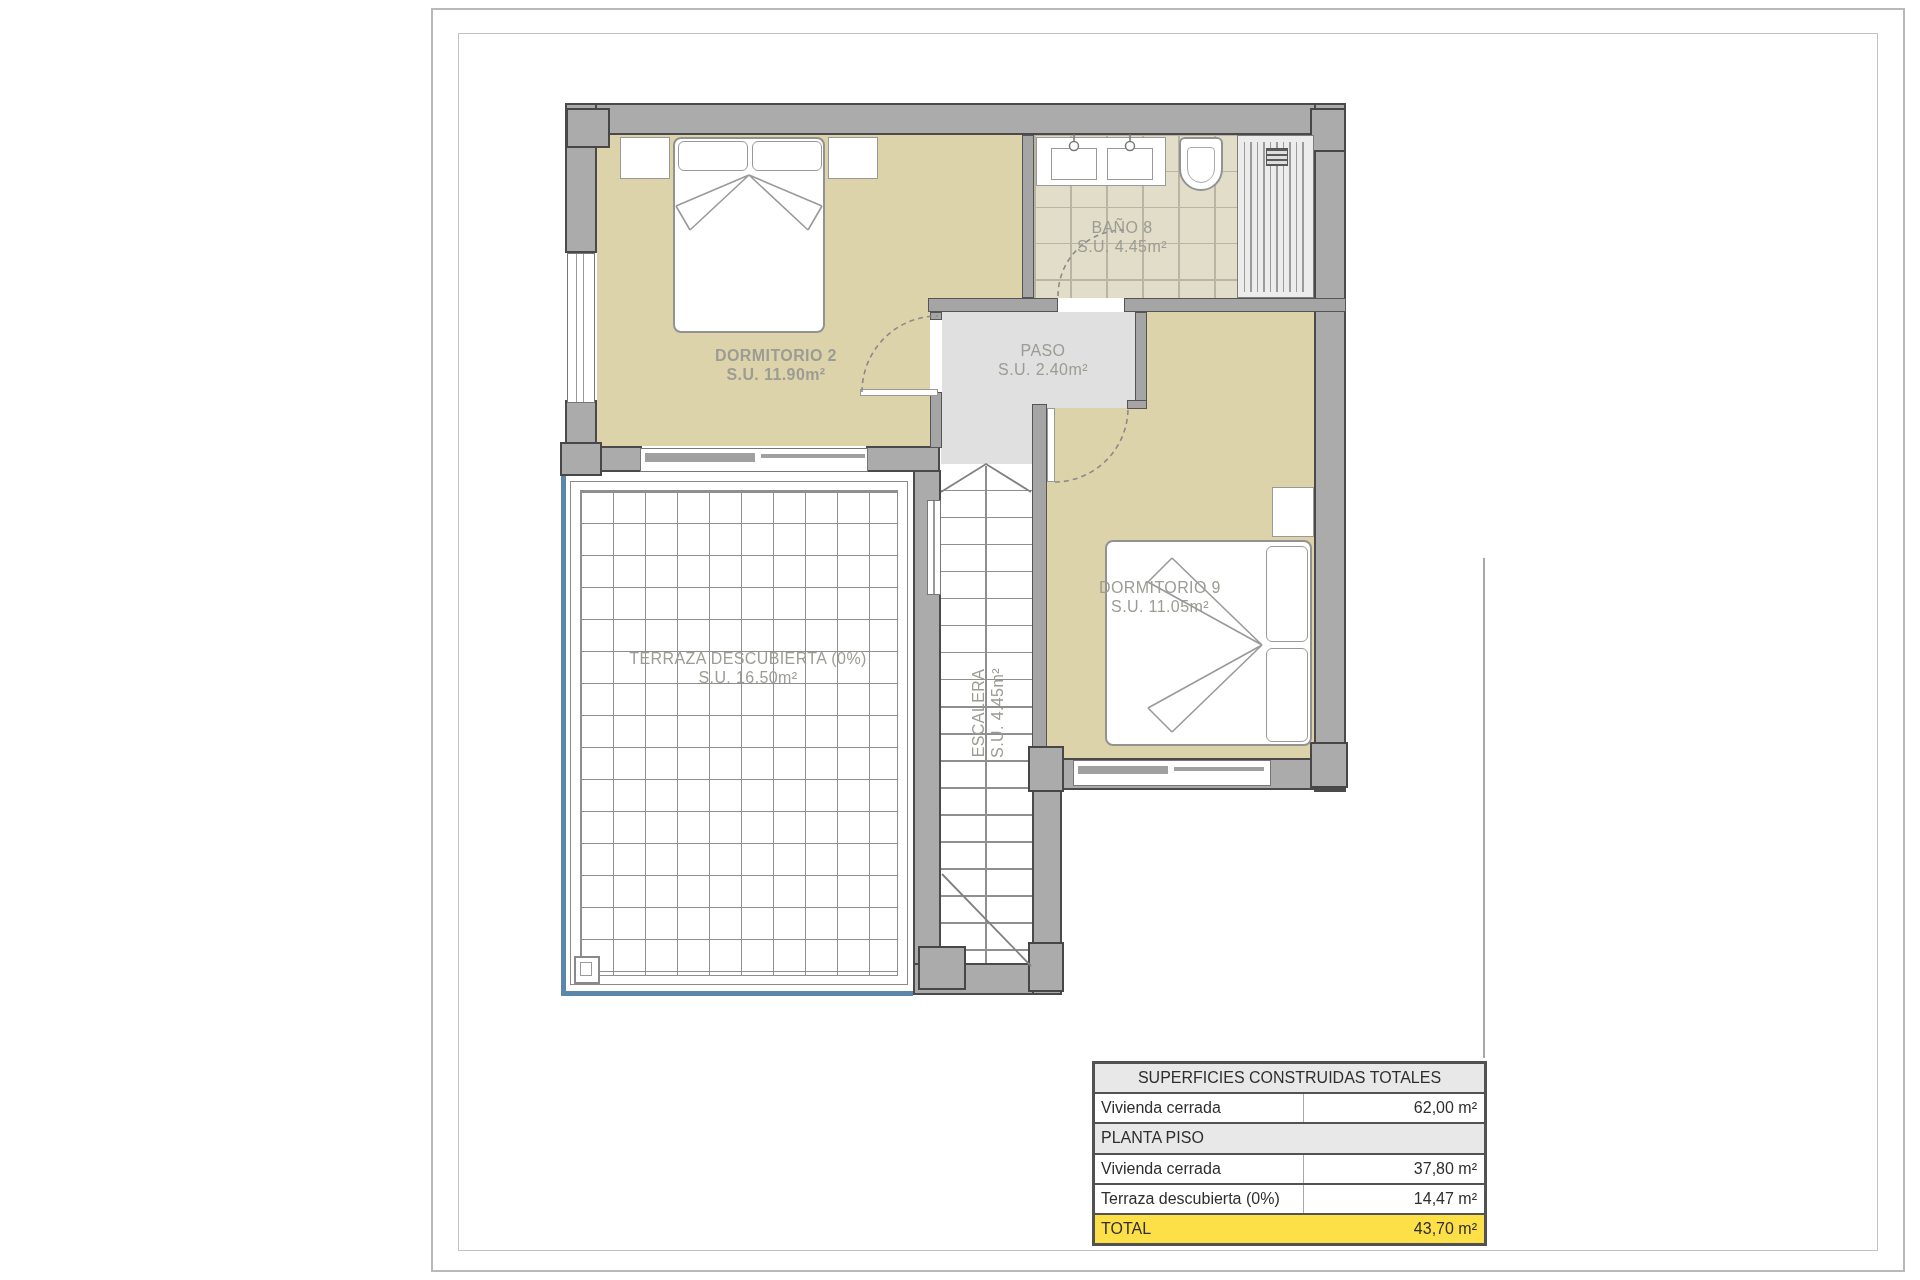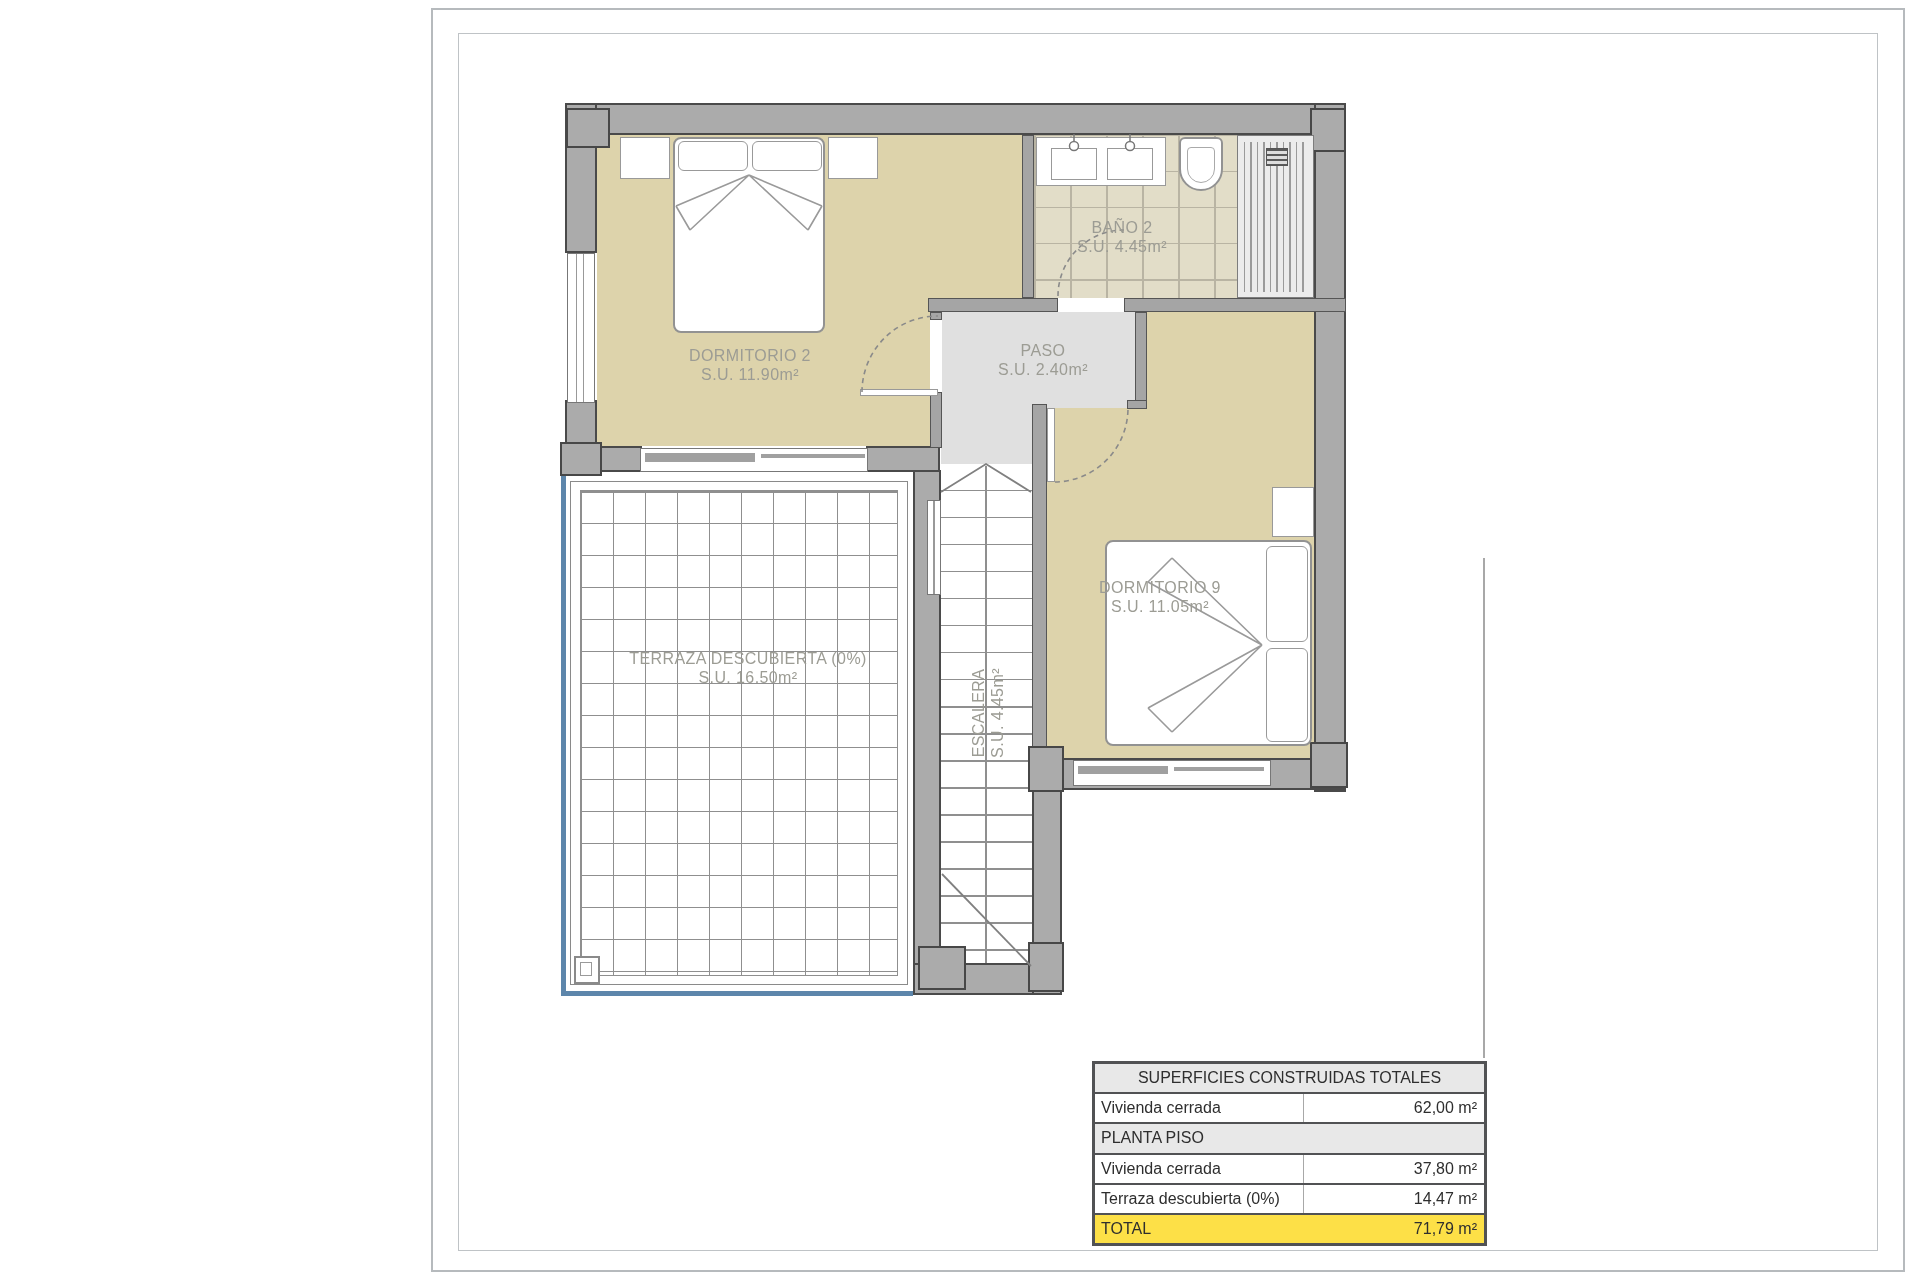--- a/index.html
+++ b/index.html
@@ -155,26 +155,26 @@
     <g stroke="#777" stroke-width="1.5" fill="#fff">
       <circle cx="1074" cy="146" r="4.5"></circle>
       <circle cx="1130" cy="146" r="4.5"></circle>
       <line x1="1074" y1="134" x2="1074" y2="141"></line>
       <line x1="1130" y1="134" x2="1130" y2="141"></line>
     </g>
   </svg>
 
   <div class="vline" style="left:1483px;top:558px;width:2px;height:500px;"></div>
 
-  <div class="rlabel" style="left:750px;top:365px;">
+  <div class="rlabel" style="left:776px;top:365px;font-weight:bold;">
     <div>DORMITORIO 2</div>
     <div>S.U. 11.90m²</div>
   </div>
   <div class="rlabel" style="left:1122px;top:237px;">
-    <div>BAÑO 2</div>
+    <div>BAÑO 8</div>
     <div>S.U. 4.45m²</div>
   </div>
   <div class="rlabel" style="left:1033px;top:360px;margin-left:10px;">
     <div>PASO</div>
     <div>S.U. 2.40m²</div>
   </div>
   <div class="rlabel" style="left:1160px;top:597px;">
     <div>DORMITORIO 9</div>
     <div>S.U. 11.05m²</div>
   </div>
@@ -201,17 +201,17 @@
     <div class="trow">
       <span class="tcell-l">Vivienda cerrada</span>
       <span class="tcell-v">37,80 m²</span>
     </div>
     <div class="trow">
       <span class="tcell-l">Terraza descubierta (0%)</span>
       <span class="tcell-v">14,47 m²</span>
     </div>
     <div class="trow tot">
       <span class="tcell-l">TOTAL</span>
-      <span class="tcell-v">71,79 m²</span>
+      <span class="tcell-v">43,70 m²</span>
     </div>
   </div>
 
 </div>
 
 </body></html>

